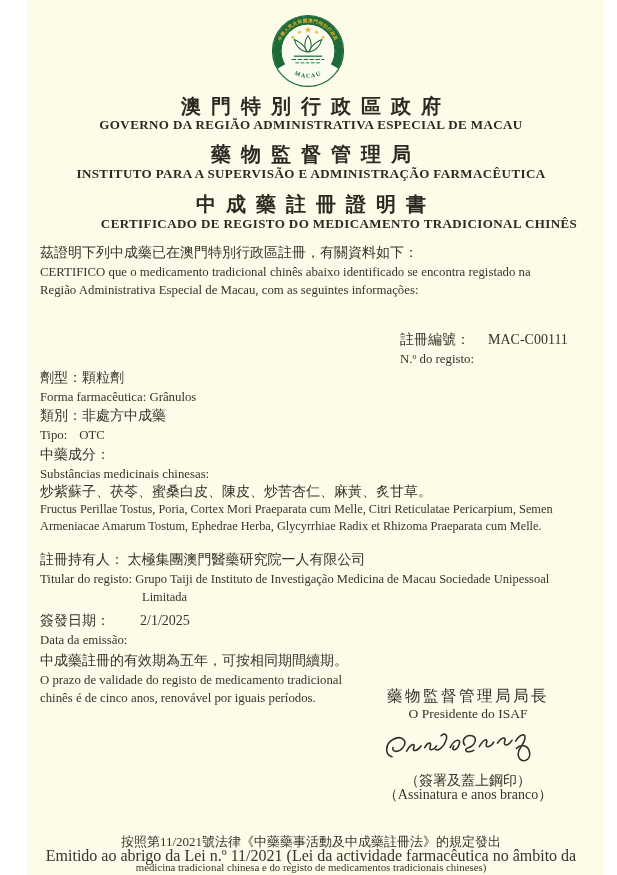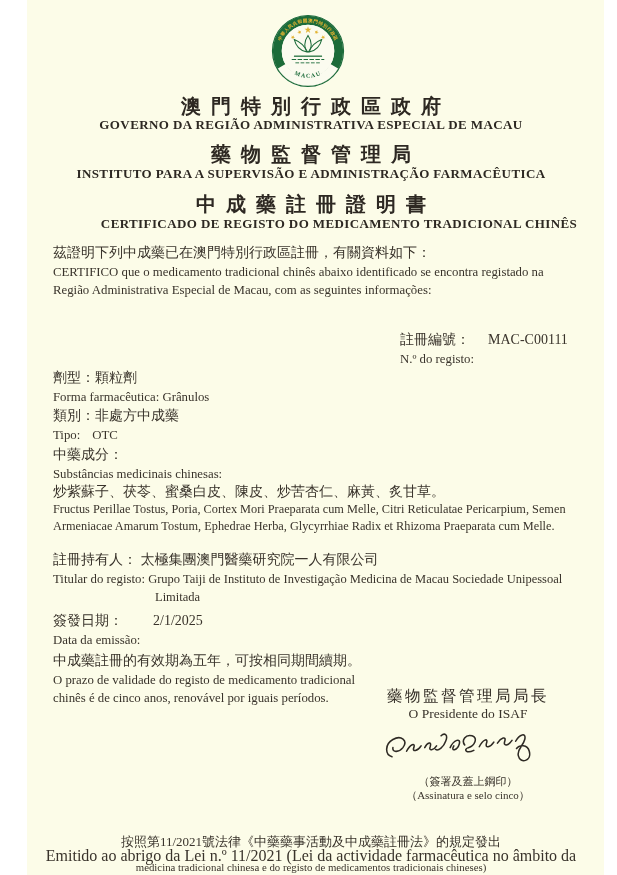--- a/index.html
+++ b/index.html
@@ -18,21 +18,21 @@
 
   .h-zh { font-weight:bold; color:#2d2822; font-size:20px; letter-spacing:10px; text-indent:10px; white-space:nowrap; }
   .h-pt { font-weight:bold; color:#2d2822; font-size:13px; letter-spacing:0.4px; white-space:nowrap; }
   .gov-zh  { top:93px; }
   .gov-pt  { top:117px; }
   .inst-zh { top:141px; }
   .inst-pt { top:166px; }
   .cert-zh { top:191px; }
   .cert-pt { top:216px;padding-left:28px; }
 
-  .blk { position:absolute; left:53px; }
+  .blk { position:absolute; left:40px; }
   .zh { font-size:14px; line-height:18.5px; white-space:nowrap; }
   .pt { font-size:12.8px; line-height:18.2px; white-space:nowrap; }
 
   .intro   { top:244px; }
   .f-name  { top:309px; }
   .f-regno { top:309px; left:400px;margin-top:22px; }
   .f-form  { top:369px; }
   .f-cat   { top:407px; }
   .f-ingr  { top:446px; }
   .f-ingr .lat { font-size:12.3px; line-height:17.2px; white-space:nowrap; }
@@ -46,21 +46,21 @@
   .gap18 { margin-left:18px; }
   .gap30 { margin-left:30px; }
 
   .sig { position:absolute; left:340px; top:686px; width:256px; text-align:center; }
   .sig-title-zh { font-size:15.5px; letter-spacing:2.5px; line-height:19px; color:#332d26; white-space:nowrap; }
   .sig-title-pt { font-size:13.5px; line-height:17px; }
   .sig-script { display:block; margin:2px 0 0 34px; }
   .sig-name { margin-top:-4px; padding-bottom:5px; border-bottom:1.2px solid #4a443a; white-space:nowrap; }
   .sig-name-zh { font-size:16px; letter-spacing:3px; color:#2f2a23; }
   .sig-name-en { font-size:14px; letter-spacing:0.8px; margin-left:8px; color:#2f2a23; }
-  .sig-note { font-size:11px; line-height:14px; }
+  .sig-note { font-size:14px; line-height:14px; }
   .sig-note:first-of-type { margin-top:4px; }
 
   .footer-zh { top:834px; font-size:13px; line-height:16px; white-space:nowrap; }
   .footer-pt1 { top:850px; font-size:16px; line-height:11.5px; white-space:nowrap; }
   .footer-pt2 { top:862px; font-size:10.8px; line-height:11.5px; white-space:nowrap; }
 </style>
 </head>
 <body>
 
 <div id="root">
@@ -156,19 +156,19 @@
     <div class="pt">chinês é de cinco anos, renovável por iguais períodos.</div>
   </div>
 
   <div class="sig">
     <div class="sig-title-zh">藥物監督管理局局長</div>
     <div class="sig-title-pt">O Presidente do ISAF</div>
     <svg class="sig-script" width="196" height="50" viewBox="0 0 200 55">
       <path d="M12,36 C4,34 4,22 13,17 C22,12 30,18 24,26 C20,31 12,32 13,26 M28,30 C32,22 38,20 36,26 C34,31 40,30 44,24 M48,26 C51,20 56,19 54,25 C52,30 58,29 61,24 M66,13 C70,9 74,12 71,19 C69,25 63,30 60,28 M76,26 C80,17 88,15 86,22 C84,29 76,31 80,24 M92,23 C88,18 93,11 100,13 C107,15 103,24 96,26 C90,28 94,33 102,29 M108,25 C112,17 118,15 116,21 C114,27 120,26 124,20 M128,21 C132,15 138,13 136,19 C134,25 140,24 144,18 M148,19 C152,11 160,9 158,17 C156,25 149,28 151,35 C153,44 166,41 163,30 C161,22 152,23 149,27" stroke="#2e2a24" stroke-width="1.7" fill="none" stroke-linecap="round"></path>
     </svg>
     <div class="sig-note">（簽署及蓋上鋼印）</div>
-    <div class="sig-note">（Assinatura e selo cinco）</div>
+    <div class="sig-note">（Assinatura e anos branco）</div>
   </div>
 
   <div class="abs ctr footer-zh">按照第11/2021號法律《中藥藥事活動及中成藥註冊法》的規定發出</div>
   <div class="abs ctr footer-pt1">Emitido ao abrigo da Lei n.º 11/2021 (Lei da actividade farmacêutica no âmbito da</div>
   <div class="abs ctr footer-pt2">medicina tradicional chinesa e do registo de medicamentos tradicionais chineses)</div>
 </div>
 
 </body></html>

